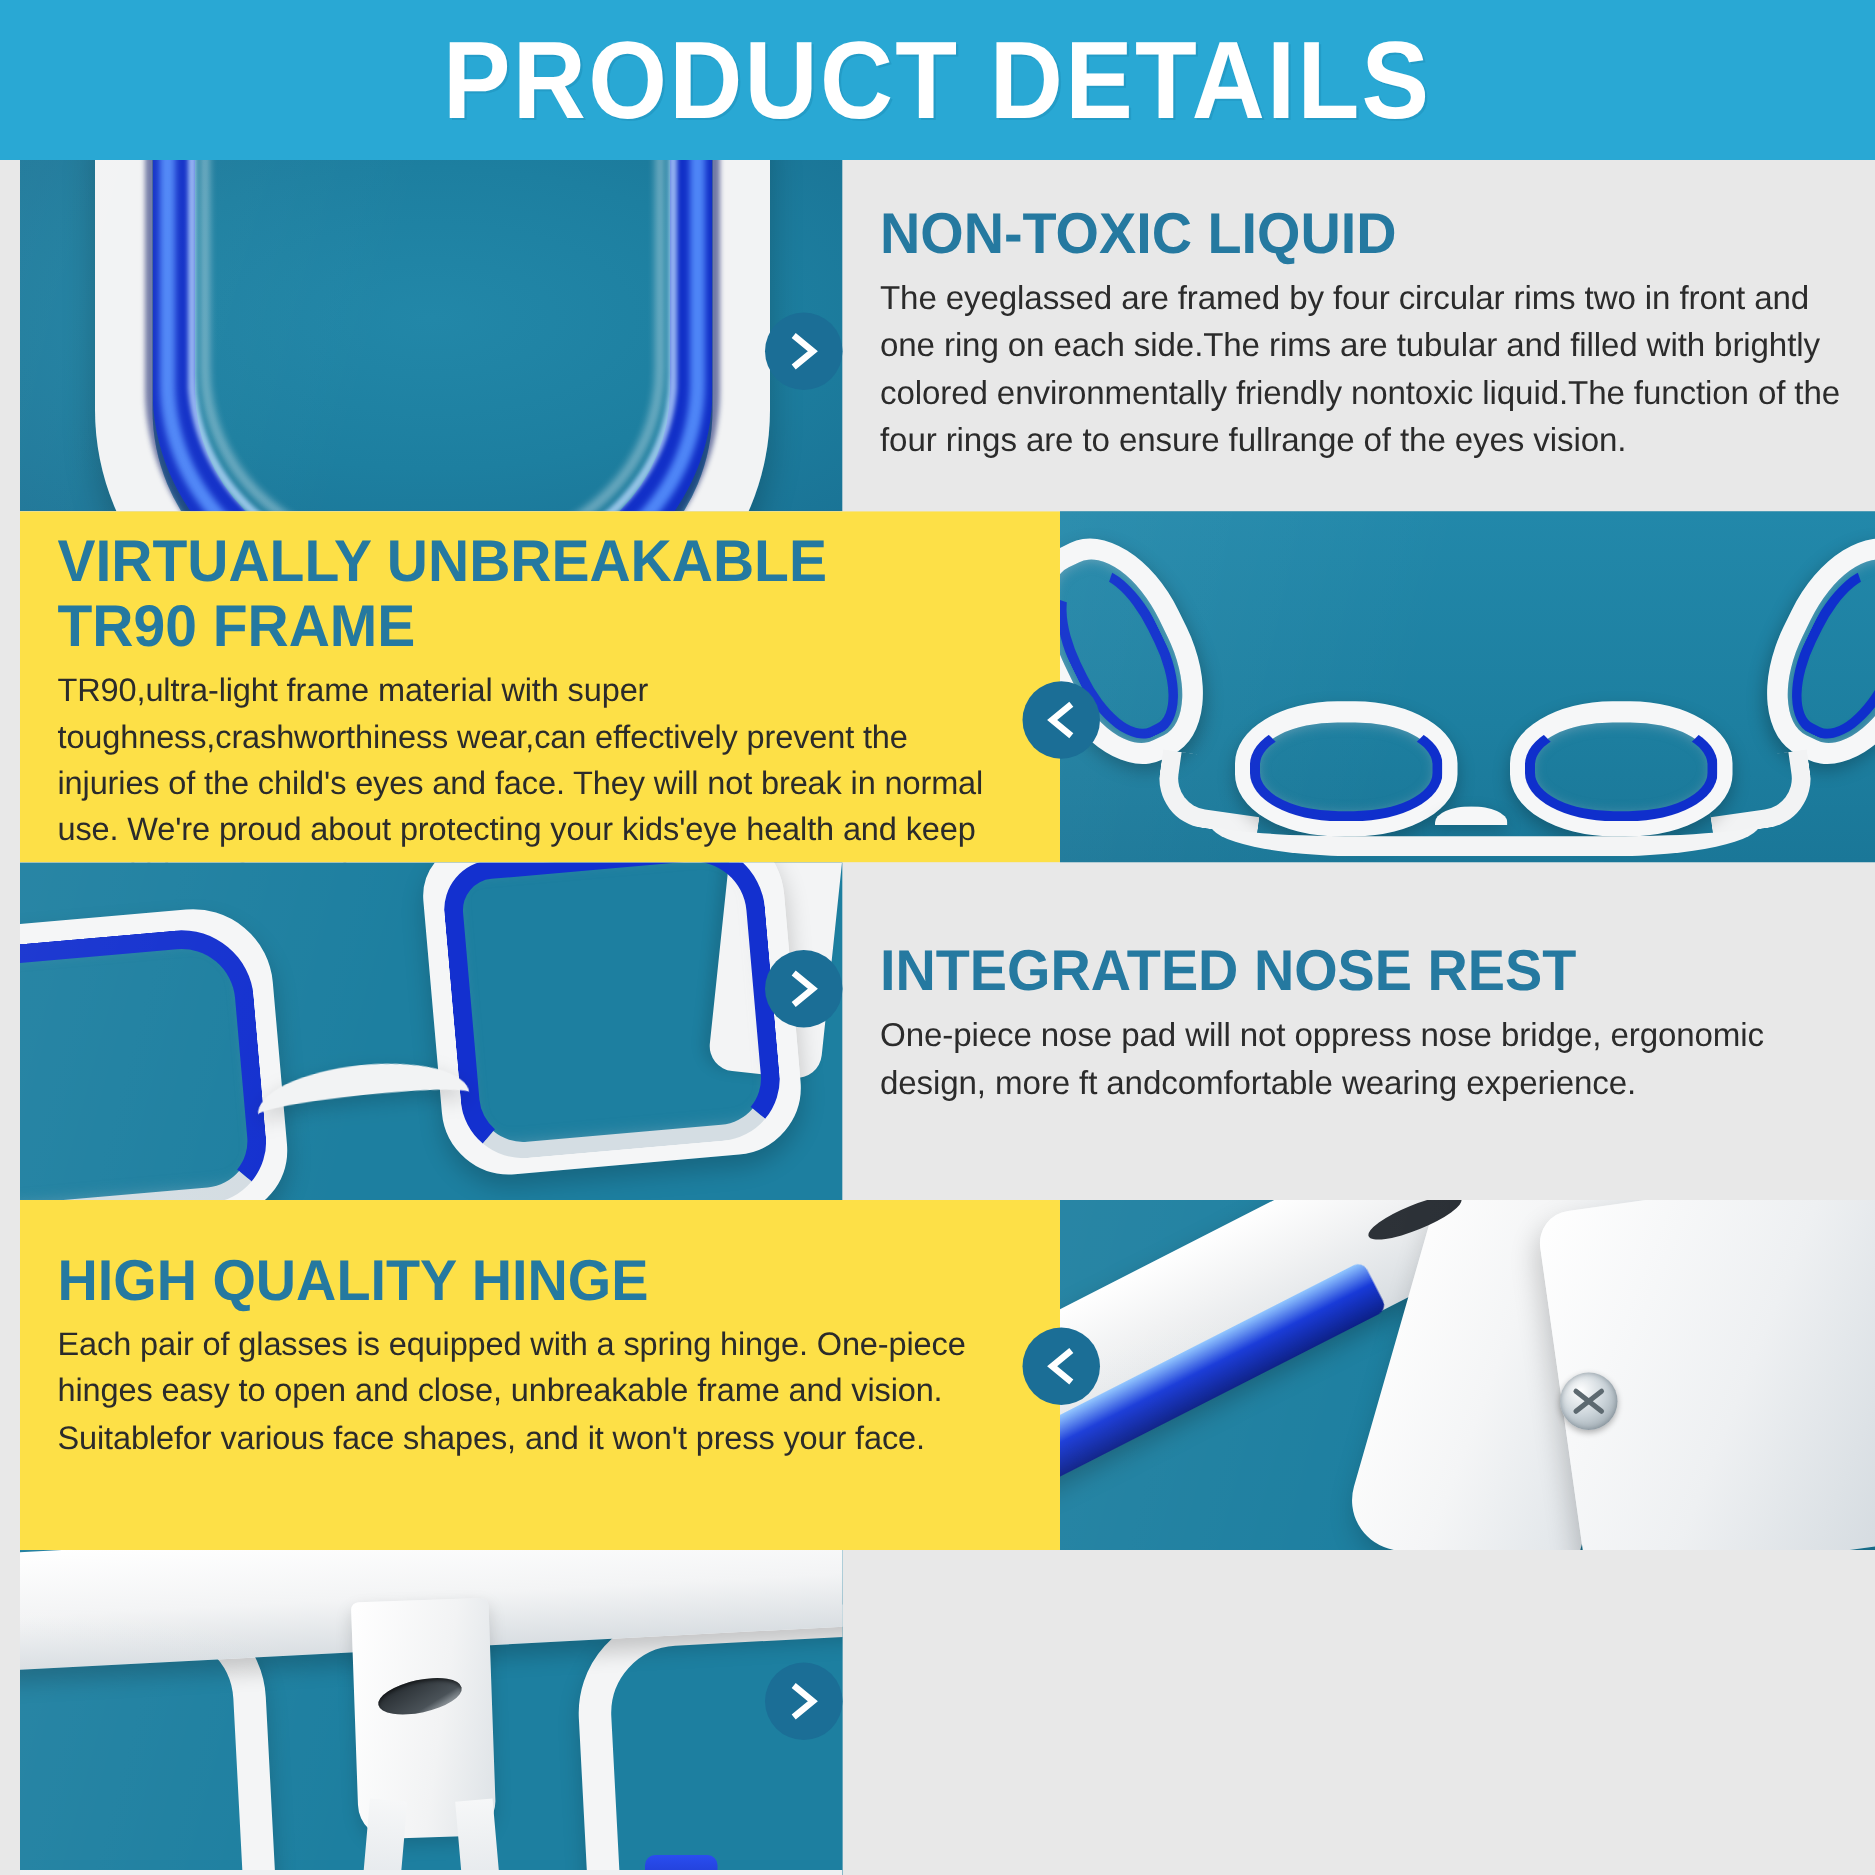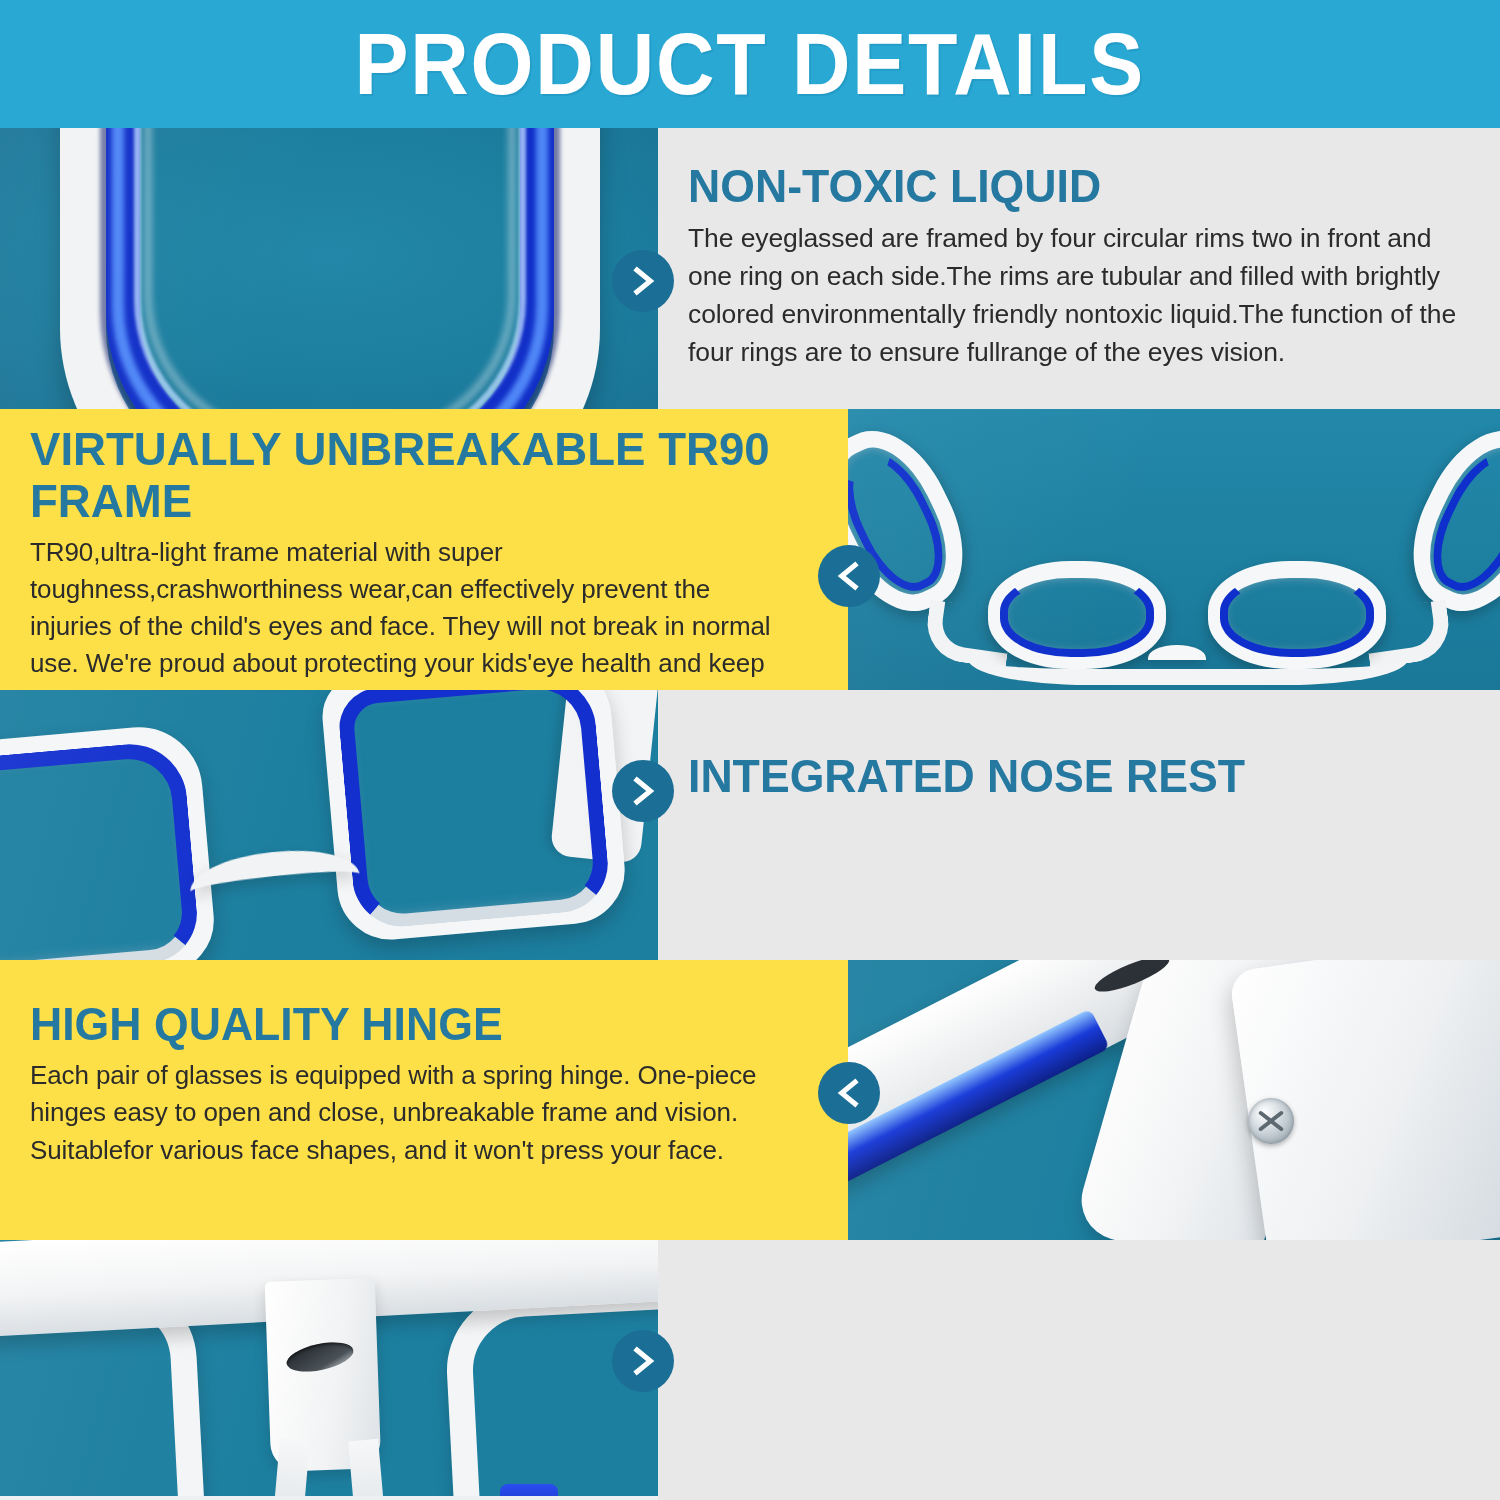--- a/index.html
+++ b/index.html
@@ -22,21 +22,21 @@
     font-size:88px;
     font-weight:bold;
     letter-spacing:2px;
     line-height:1;
     transform:scaleX(0.92);
     text-shadow:2px 2px 0 rgba(20,120,160,.25);
     white-space:nowrap;
   }
 
   
-  .row { position:absolute; left:0; width:1500px; display:flex; overflow:hidden; }
+  .row { position:absolute; left:0; width:1500px; display:flex; overflow:hidden;padding-left:16px; }
   .row.r1 { top:128px;  height:281px; }
   .row.r2 { top:409px;  height:281px; }
   .row.r3 { top:690px;  height:278px; }
   .row.r4 { top:960px;  height:280px; }
   .row.r5 { top:1240px; height:260px; }
 
   .photo  { position:relative; height:100%; overflow:hidden; background:#1d7fa0; flex:0 0 auto; }
   .txtpan { position:relative; height:100%; overflow:hidden; flex:1 1 auto; }
 
   .pan-gray { background:#e8e8e8; }
@@ -380,20 +380,21 @@
         <div class="rim3-blue p3-rb"></div>
         <div class="rim3-silver p3-rb"></div>
         <div class="p3-bridge3"></div>
 
         <div class="photo-sheen"></div>
       </div>
     </div>
     <div class="txtpan pan-gray">
       <div class="txt-inner">
         <div class="heading">INTEGRATED NOSE REST</div>
+        <div class="body">One-piece nose pad will not oppress nose bridge, ergonomic design, more ft andcomfortable wearing experience.</div>
       </div>
     </div>
   </div>
 
   <div class="row r4">
     <div class="txtpan pan-lav">
       <div class="txt-inner">
         <div class="heading">HIGH QUALITY HINGE</div>
         <div class="body">Each pair of glasses is equipped with a spring hinge.  One-piece hinges easy to open and close, unbreakable frame and vision. Suitablefor various face shapes, and it won't press your face.</div>
       </div>

